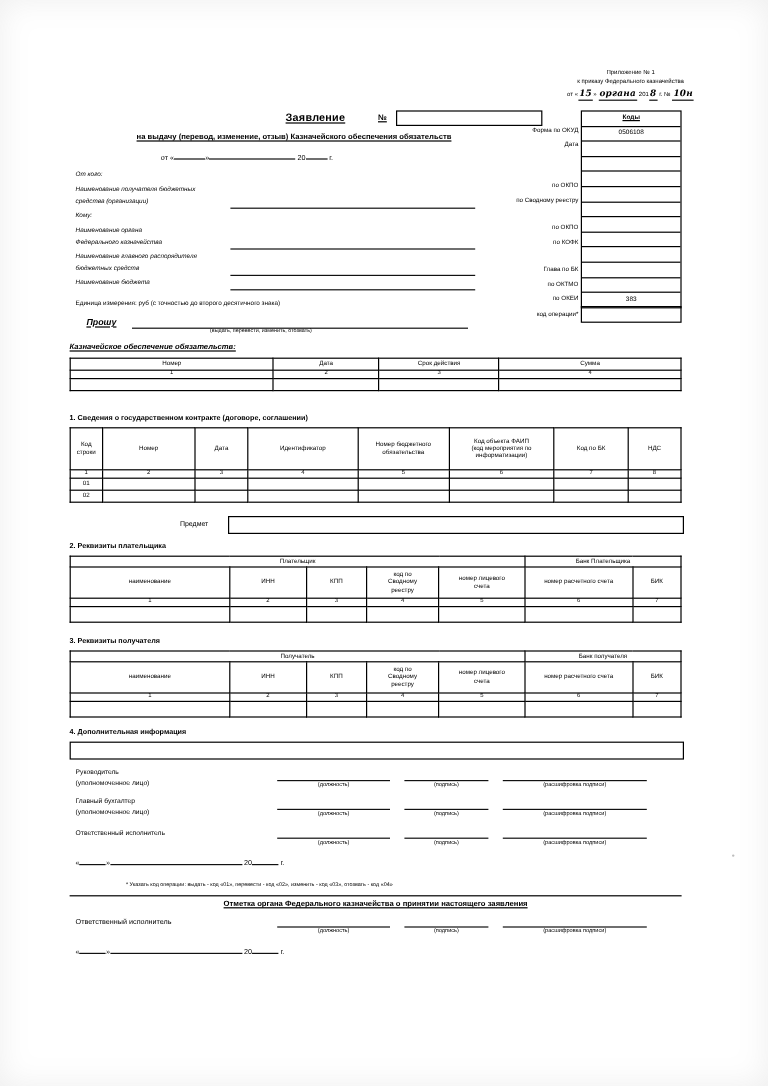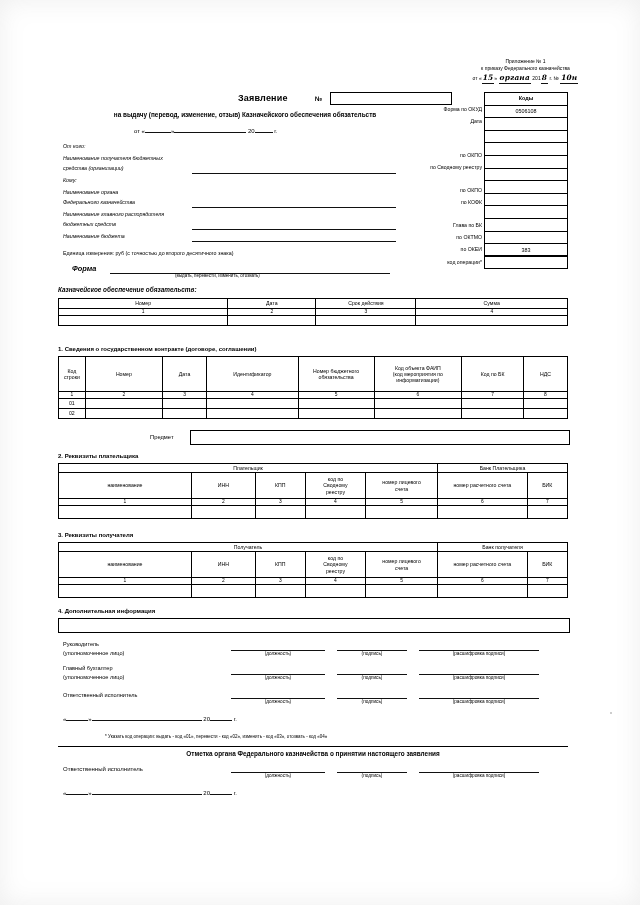--- a/index.html
+++ b/index.html
@@ -14,21 +14,21 @@
     font-size:5.2px;
     line-height:1.25;
   }
   .page::after{
     content:"";position:absolute;left:0;top:0;width:640px;height:905px;
     box-shadow:inset 0 0 26px rgba(120,120,120,.13);pointer-events:none;
   }
   
   .abs{position:absolute;}
   .it{font-style:italic;}
-  .b{font-weight:bold;}
+  .b{font-weight:bold;text-decoration:underline;}
   .tiny{font-size:4.5px;}
   .lg{font-size:8.6px;}
 
   
   #appendix{left:418px;top:58px;width:215px;font-size:5px;line-height:1.45;}
   #appendix .l1{text-align:center;}
   #appendix .l2{text-align:center;}
   #appendix .l3{text-align:center;position:relative;}
   .hand{font-family:"DejaVu Serif", serif;font-style:italic;font-weight:bold;
         font-size:7.4px;letter-spacing:.2px;}
@@ -137,21 +137,21 @@
 
   <div class="abs lbl" style="left:63px;top:211px">Наименование главного распорядителя</div>
   <div class="abs lbl" style="left:63px;top:221px">бюджетных средств</div>
   <div class="abs fill" style="left:192px;top:228px;width:204px"></div>
 
   <div class="abs lbl" style="left:63px;top:233px">Наименование бюджета</div>
   <div class="abs fill" style="left:192px;top:240px;width:204px"></div>
 
   <div class="abs lbl" style="left:63px;top:250px;font-style:normal">Единица измерения: руб (с точностью до второго десятичного знака)</div>
 
-  <div class="abs it b" style="left:72px;top:264px;font-size:7.4px">Форма</div>
+  <div class="abs it b" style="left:72px;top:264px;font-size:7.4px">Прошу</div>
   <div class="abs fill" style="left:110px;top:272px;width:280px"></div>
   <div class="abs tiny" style="left:175px;top:273px">(выдать, перевести, изменить, отозвать)</div>
 
   <div class="abs it b" style="left:58px;top:286px;font-size:6.4px">Казначейское обеспечение обязательств:</div>
 
   <table class="grid" id="tbl-oblig" style="left:58px;top:298px;width:510px">
     <tbody>
         <tr>
       <th style="width:170px;height:9px">Номер</th>
       <th style="width:88px">Дата</th>

